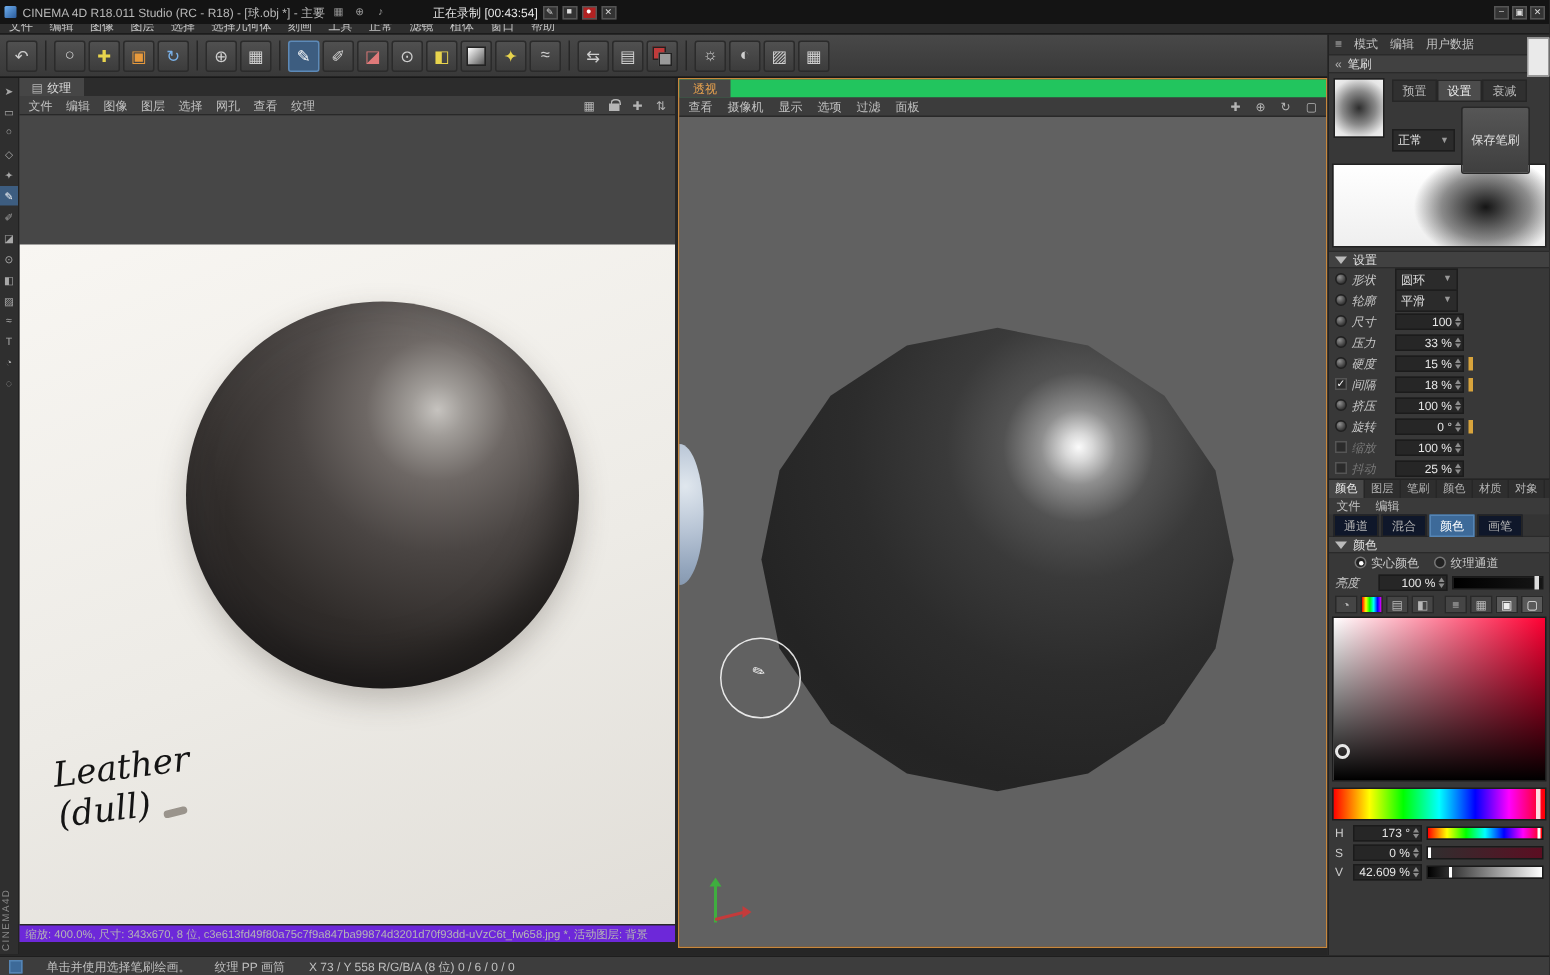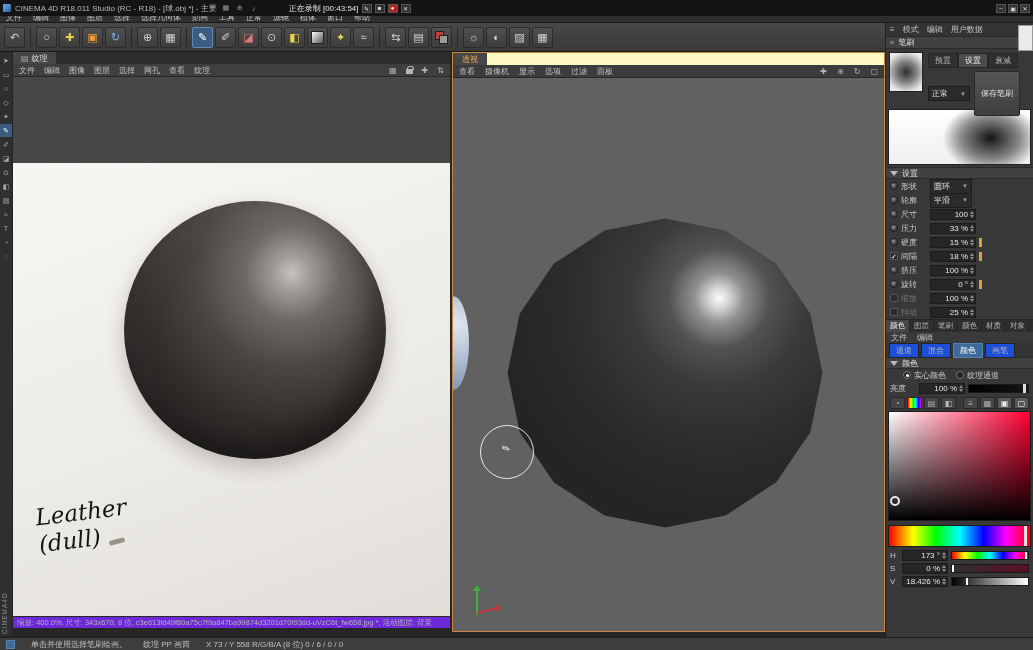--- a/index.html
+++ b/index.html
@@ -49,21 +49,21 @@
   .paper{position:absolute;left:0;top:86px;width:437px;height:453px;background:linear-gradient(160deg,#f8f6f2 0%,#edebe6 55%,#e1ded8 100%);}
   .refsphere{position:absolute;left:111px;top:38px;width:262px;height:258px;border-radius:50%;
     background:radial-gradient(circle at 64% 28%,#c6c3bf 0%,#a09c98 7%,#6e6865 19%,#4a4543 38%,#302c2a 62%,#232020 85%,#1e1b1a 100%);
     box-shadow:0 8px 20px rgba(70,62,55,.28), inset -10px -16px 26px rgba(0,0,0,.35), inset 10px 14px 30px rgba(255,255,255,.05);}
   .handnote{position:absolute;left:24px;top:336px;font-family:"DejaVu Serif","Liberation Serif",serif;font-style:italic;font-size:23px;color:#141414;transform:rotate(-7deg);line-height:27px;white-space:nowrap;}
   .smudge{position:absolute;left:96px;top:376px;width:16px;height:5px;background:#9a948c;border-radius:3px;transform:rotate(-14deg);}
   .texstatus{position:absolute;left:0;bottom:0;width:437px;height:12px;background:#6d28d9;border-top:1px solid #292929;font-size:7.5px;color:#b5b5b5;display:flex;align-items:center;padding:0 4px;white-space:nowrap;overflow:hidden;}
 
   
   .viewport{position:absolute;left:452px;top:52px;width:433px;height:580px;border:1px solid #c8873c;background:#3c3c3c;}
-  .vptabrow{height:12px;background:#fef9c3;display:flex;font-size:8px;}
+  .vptabrow{height:12px;background:#22c55e;display:flex;font-size:8px;}
   .vptab{background:#464646;color:#e8a24e;padding:0 9px;display:flex;align-items:center;}
   .vpmenu{height:13px;background:#3c3c3c;display:flex;align-items:center;gap:10px;padding:0 6px;font-size:8px;color:#c0c0c0;border-bottom:1px solid #292929;}
   .vpcanvas{position:absolute;left:0;top:25px;width:431px;height:553px;background:#616161;overflow:hidden;}
   .sphere3d{position:absolute;left:53px;top:139px;width:318px;height:312px;
     background:radial-gradient(circle at 67% 26%,#fbfbfb 0%,#d8d8d8 3%,#8f8f8f 8%,#525252 16%,#3a3a3a 28%,#2c2c2c 48%,#242424 72%,#282828 100%);
     clip-path:polygon(99.5% 50%,95.7% 69%,85% 85%,69% 95.7%,50% 99.5%,31% 95.7%,15% 85%,4.3% 69%,0.5% 50%,4.3% 31%,15% 15%,31% 4.3%,50% 0.5%,69% 4.3%,85% 15%,95.7% 31%);}
   .bluesliver{position:absolute;left:-16px;top:218px;width:32px;height:94px;border-radius:50%;background:radial-gradient(circle at 62% 30%,#e0e7ee 0%,#b6c3d4 45%,#93a5bc 80%,#8496ad 100%);}
   .brushcursor{position:absolute;left:27px;top:347px;width:54px;height:54px;border:1px solid rgba(255,255,255,.85);border-radius:50%;}
   .brushglyph{position:absolute;left:21px;top:17px;color:#f2f2f2;font-size:10px;transform:rotate(-25deg);}
   .axis{position:absolute;left:16px;bottom:16px;width:34px;height:36px;}
@@ -87,32 +87,32 @@
   .dd-arrow{font-size:6px;color:#999;}
   .btn{background:linear-gradient(#565656,#3f3f3f);border:1px solid #282828;padding:16px 6px;color:#e0e0e0;border-radius:2px;}
   .falloff{height:56px;margin:2px;border:1px solid #222;
     background:radial-gradient(ellipse 50% 95% at 72% 52%,rgba(8,8,8,.95) 0%,rgba(8,8,8,.45) 42%,rgba(8,8,8,0) 68%),linear-gradient(#ffffff,#efefef);}
   .sechdr{height:12px;display:flex;align-items:center;gap:4px;padding:0 4px;color:#e0e0e0;background:#414141;border-top:1px solid #2a2a2a;border-bottom:1px solid #2a2a2a;}
   .tri{width:0;height:0;border-left:4px solid transparent;border-right:4px solid transparent;border-top:5px solid #bbb;flex:none;}
   .srow{height:14px;display:flex;align-items:center;gap:3px;padding:0 4px;color:#c8c8c8;}
   .srow.disabled{color:#787878;}
   .knob{width:8px;height:8px;border-radius:50%;background:radial-gradient(circle at 35% 30%,#909090,#3a3a3a 70%);border:1px solid #202020;flex:none;}
   .cb{width:8px;height:8px;background:#2b2b2b;border:1px solid #555;color:#fff;font-size:7px;line-height:7px;text-align:center;flex:none;}
-  .slabel{width:26px;flex:none;white-space:nowrap;}
+  .slabel{width:26px;flex:none;white-space:nowrap;font-style:italic;}
   .valbox{width:46px;height:11px;background:#262626;border:1px solid #1b1b1b;display:flex;align-items:center;justify-content:flex-end;gap:2px;padding:0 1px;color:#e6e6e6;flex:none;}
   .spin{display:flex;flex-direction:column;gap:1px;flex:none;}
   .spin .up{width:0;height:0;border-left:2px solid transparent;border-right:2px solid transparent;border-bottom:3px solid #8c8c8c;}
   .spin .dn{width:0;height:0;border-left:2px solid transparent;border-right:2px solid transparent;border-top:3px solid #8c8c8c;}
   .ytick{width:3px;height:9px;background:#d8a43c;flex:none;}
   .paltabs{height:13px;display:flex;background:#2e2e2e;border-top:1px solid #242424;font-size:7.5px;}
   .paltab{padding:0 4px;color:#b5b5b5;border-right:1px solid #262626;display:flex;align-items:center;}
   .paltab.active{background:#474747;color:#f0f0f0;}
   .filemenu{height:11px;display:flex;gap:10px;align-items:center;padding:0 5px;background:#3a3a3a;color:#c0c0c0;}
   .modetabs{height:14px;display:flex;gap:2px;padding:0 3px;align-items:center;background:#343434;}
-  .modetab{padding:1px 6px;background:#1d4ed8;border:1px solid #242424;color:#b5b5b5;}
+  .modetab{padding:1px 6px;background:#0f172a;border:1px solid #242424;color:#b5b5b5;}
   .modetab.active{background:#3d6a99;border-color:#5585b5;color:#fff;}
   .radiorow{height:12px;display:flex;gap:10px;align-items:center;padding:0 5px;color:#cccccc;margin-left:12px;}
   .rgroup{display:flex;gap:3px;align-items:center;}
   .radio{width:8px;height:8px;border-radius:50%;border:1px solid #777;background:#222;position:relative;flex:none;}
   .radio.sel::after{content:"";position:absolute;left:2px;top:2px;width:3px;height:3px;background:#fff;border-radius:50%;}
   .hslider{flex:1;height:9px;background:linear-gradient(to right,#000,#151515);border:1px solid #191919;position:relative;}
   .hmark{position:absolute;top:-1px;width:3px;height:9px;background:#dcdcdc;}
   .iconrow{height:16px;display:flex;gap:2px;align-items:center;padding:0 4px;background:#383838;}
   .pic{width:15px;height:12px;background:#454545;border:1px solid #292929;display:flex;align-items:center;justify-content:center;font-size:8px;color:#b8b8b8;flex:none;}
   .pic.rainbow{background:linear-gradient(90deg,#f00,#ff0,#0f0,#0ff,#00f,#f0f);}
@@ -534,21 +534,21 @@
           <span class="dn"></span>
         </span>
     </span>
     <span class="hsvbar sbar">
         <span class="mark" style="left:0%"></span>
       </span>
   </div>
   <div class="hsvrow">
     <span class="hsvlabel">V</span>
     <span class="valbox">
-      <span>18.426 %</span>
+      <span>42.609 %</span>
       <span class="spin">
           <span class="up"></span>
           <span class="dn"></span>
         </span>
     </span>
     <span class="hsvbar vbar">
         <span class="mark" style="left:18%"></span>
       </span>
   </div>
 </div>

